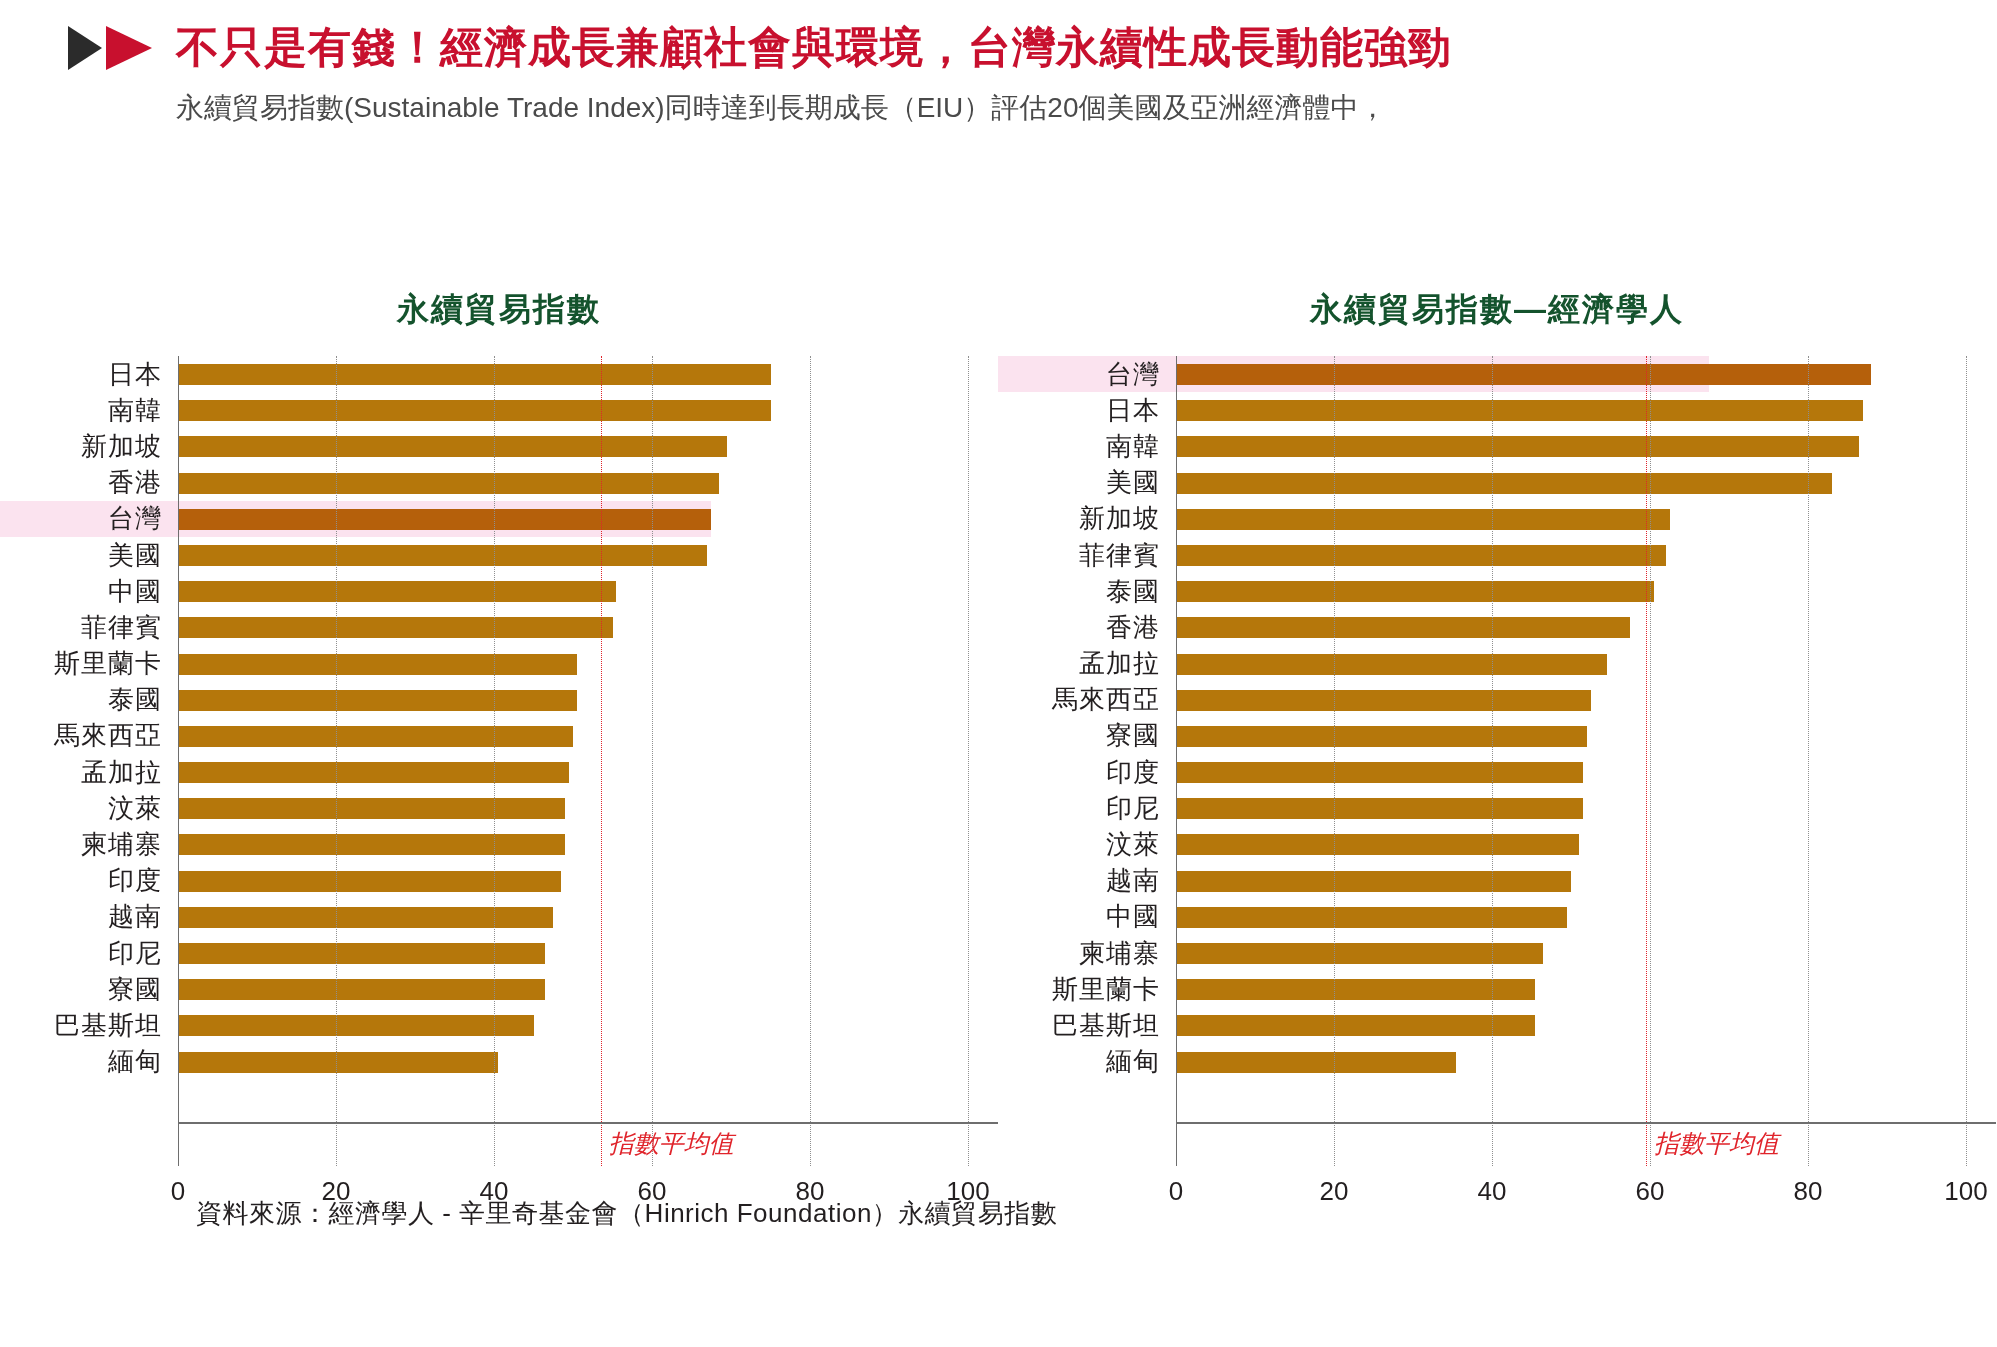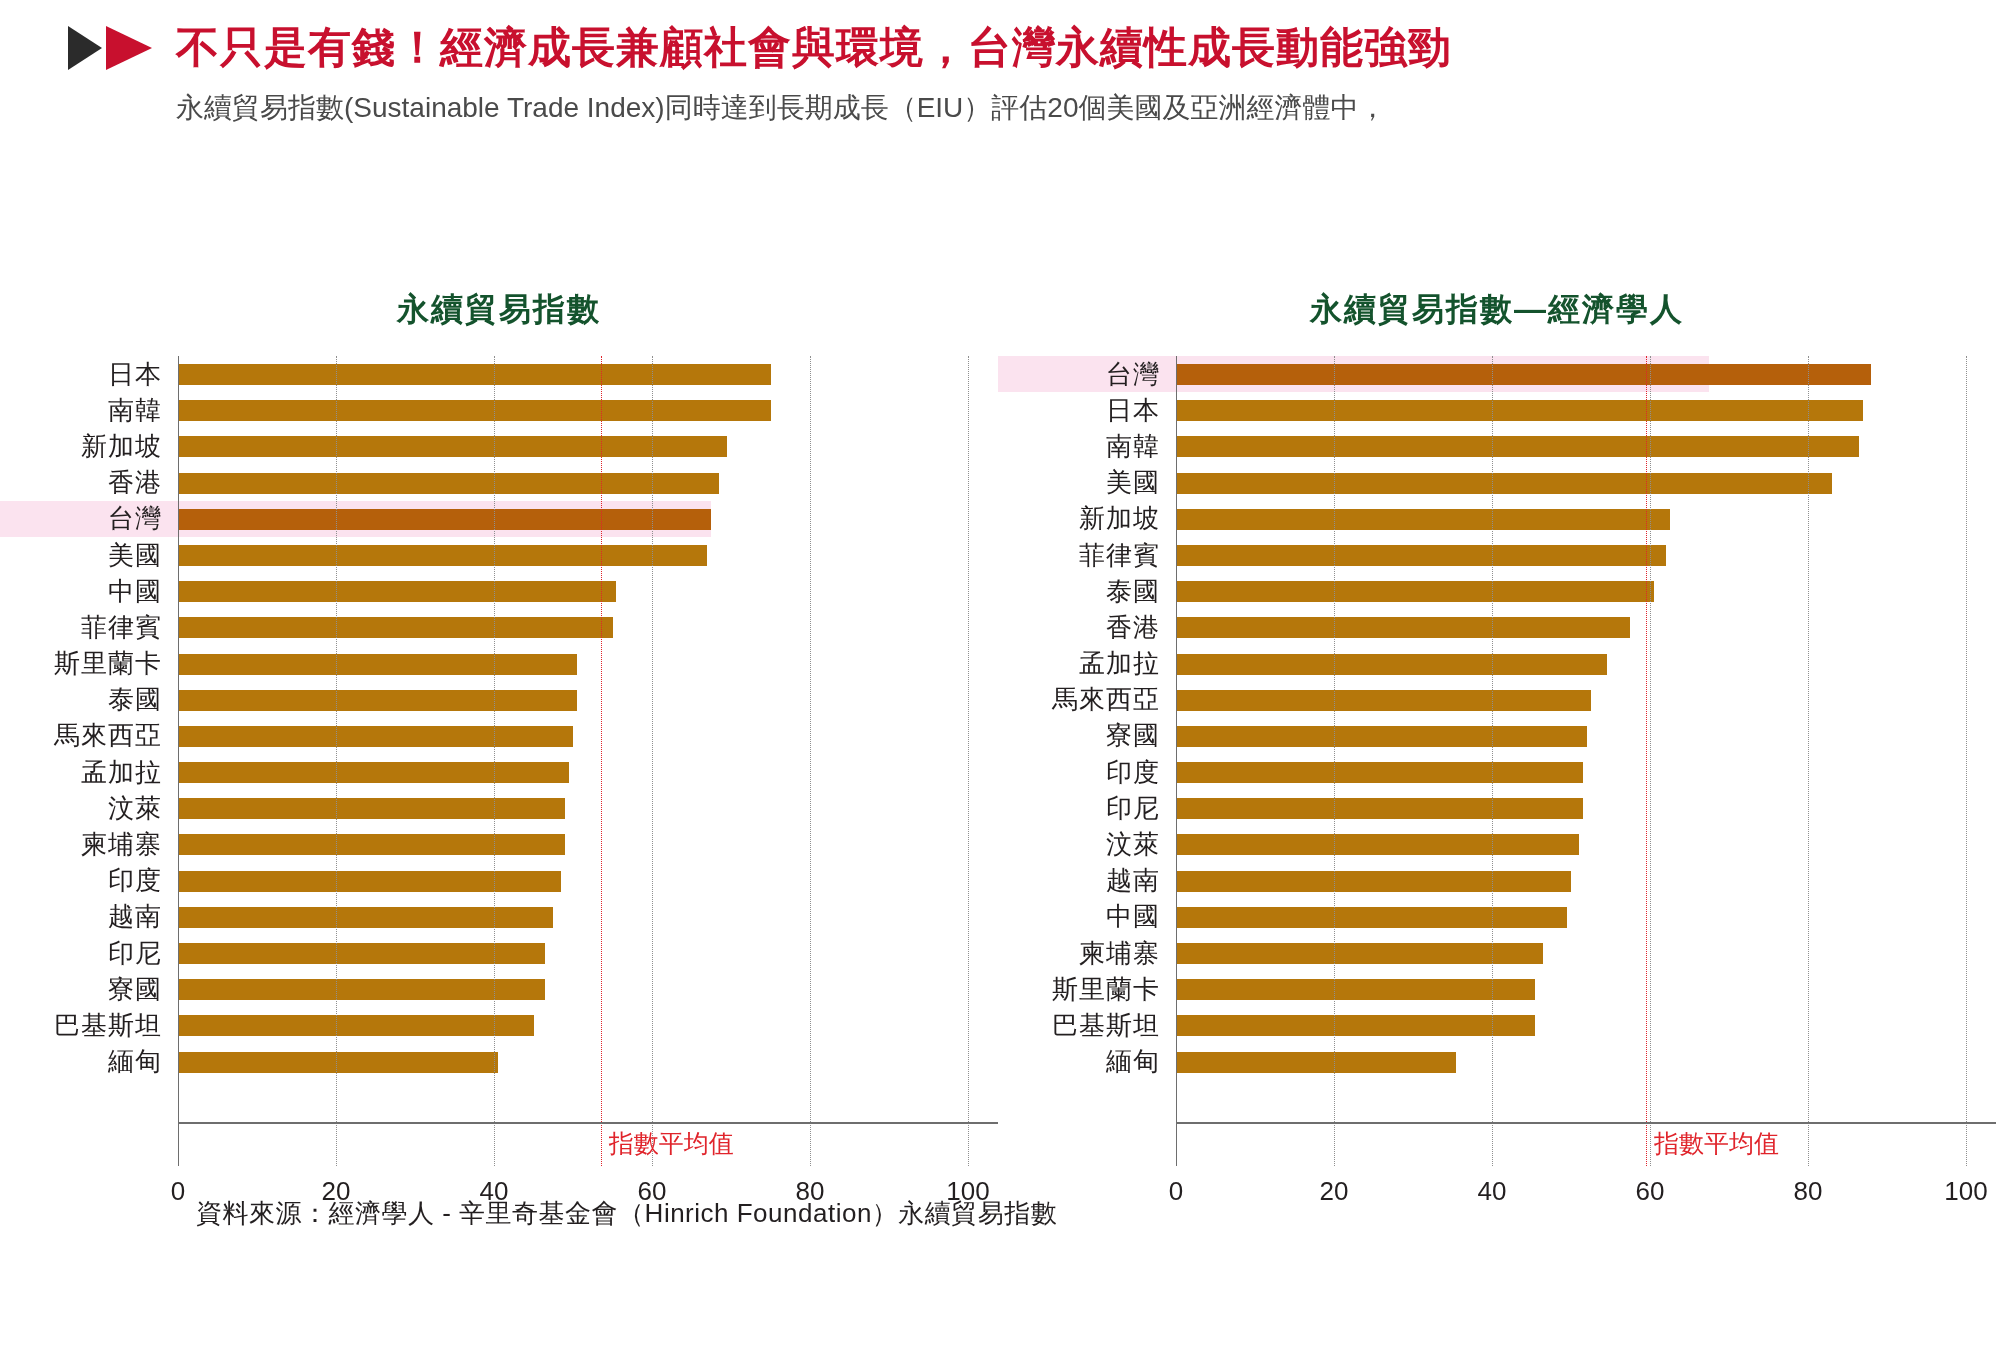--- a/index.html
+++ b/index.html
@@ -156,20 +156,21 @@
   }
 
   
   .grid {
     position: absolute;
     left: 178px;
     top: 0;
     right: 0;
     bottom: 0;
     pointer-events: none;
+    font-style: italic;
   }
   .grid .gl {
     position: absolute;
     top: 0;
     bottom: 0;
     width: 1px;
     border-left: 1px dotted #8f8f8f;
   }
   .grid .gl.axis0 {
     border-left: 1px solid #6e6e6e;

